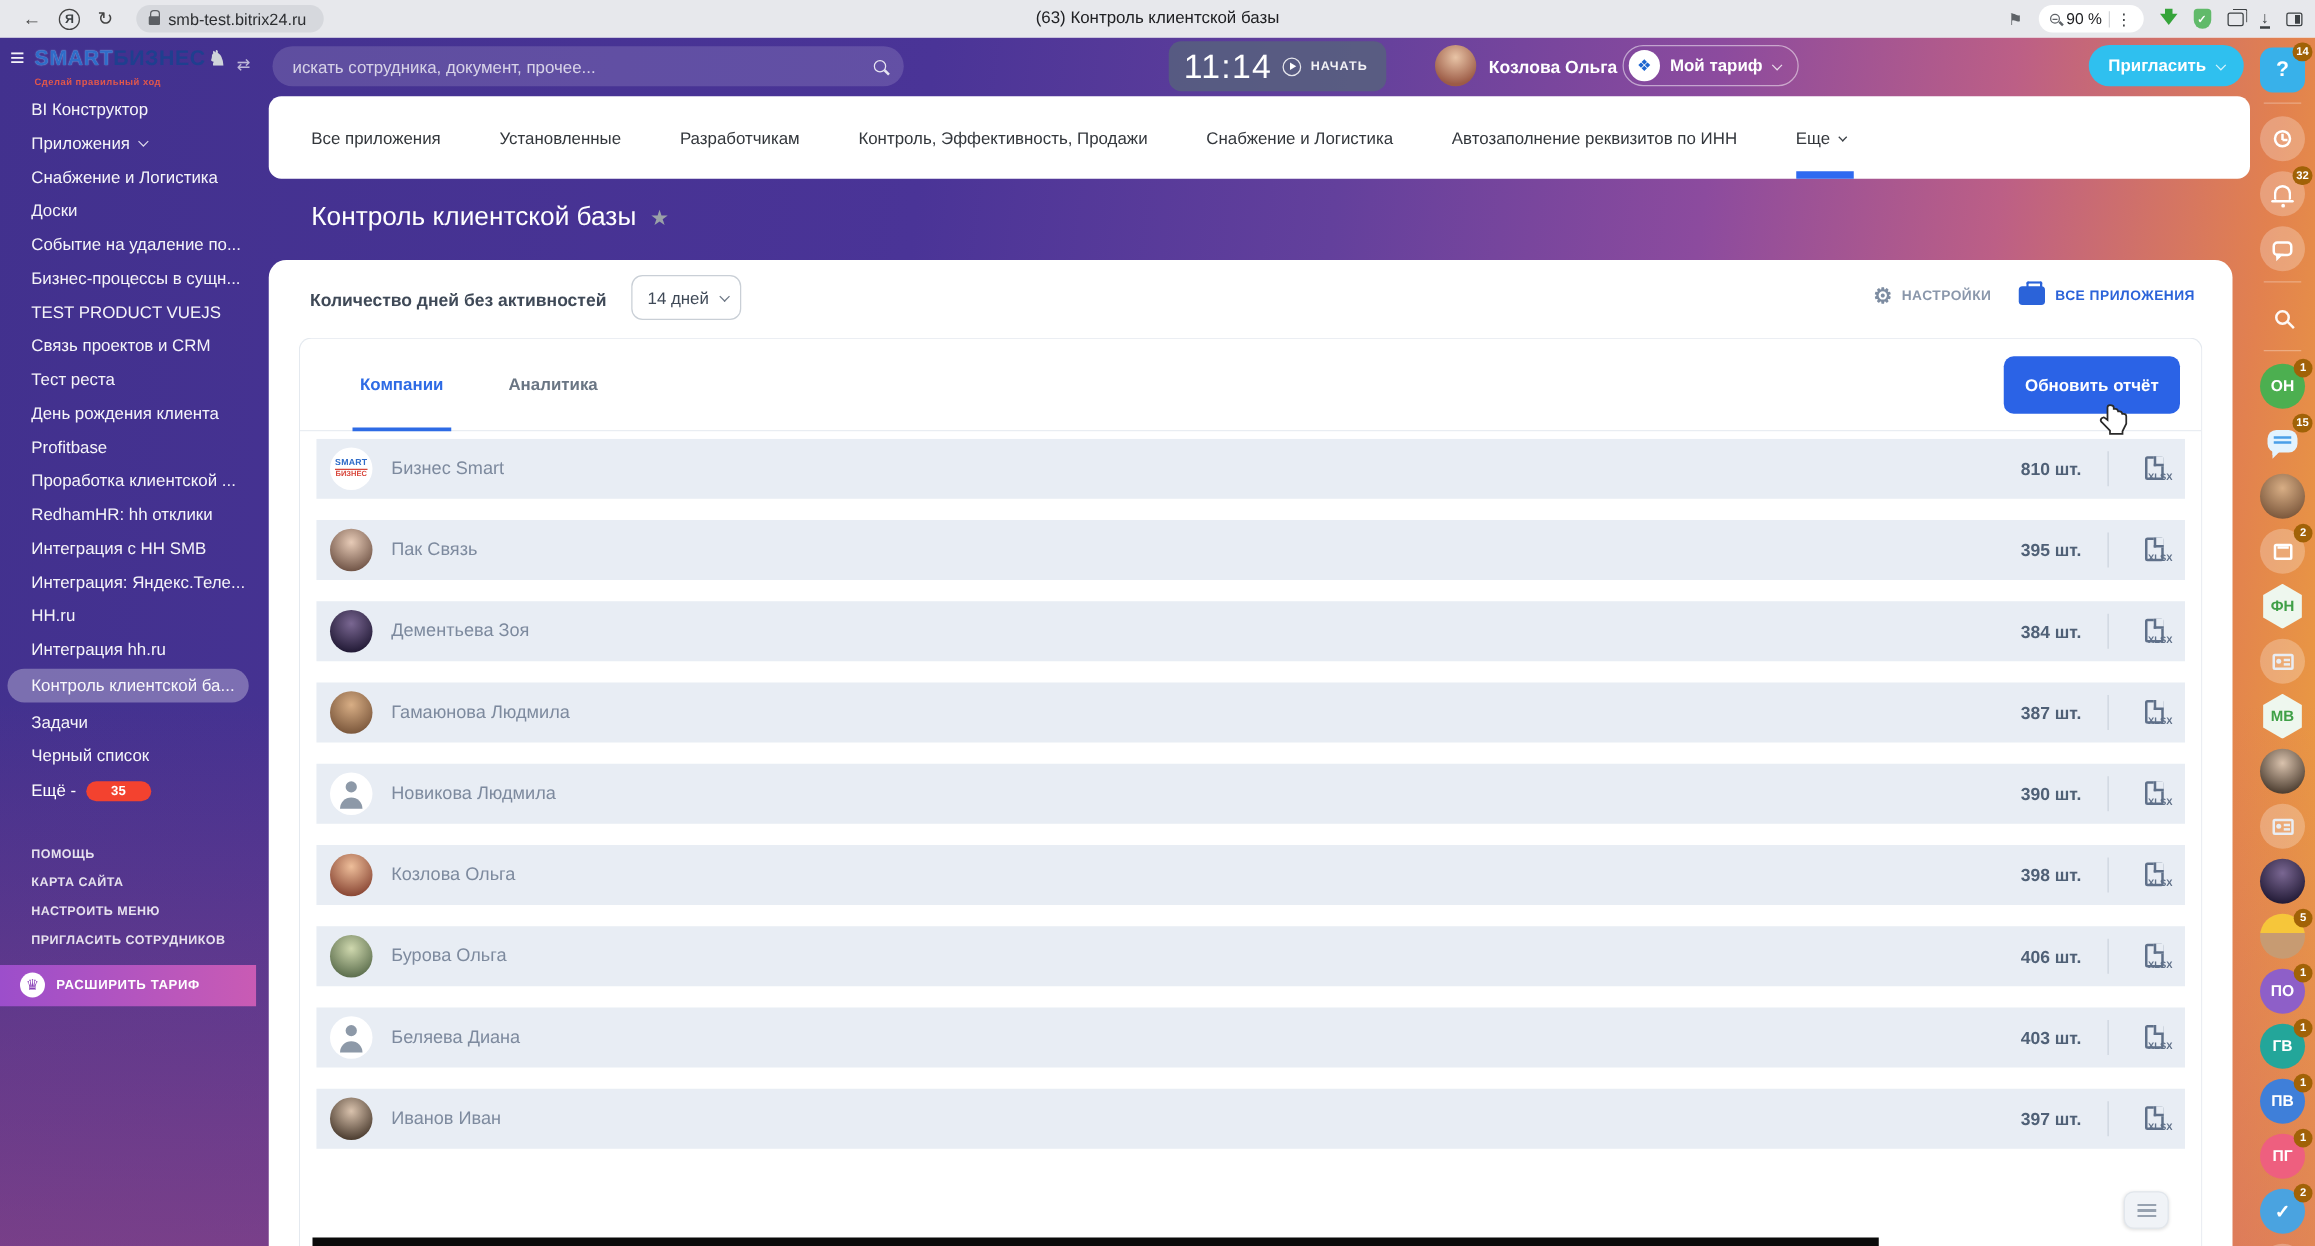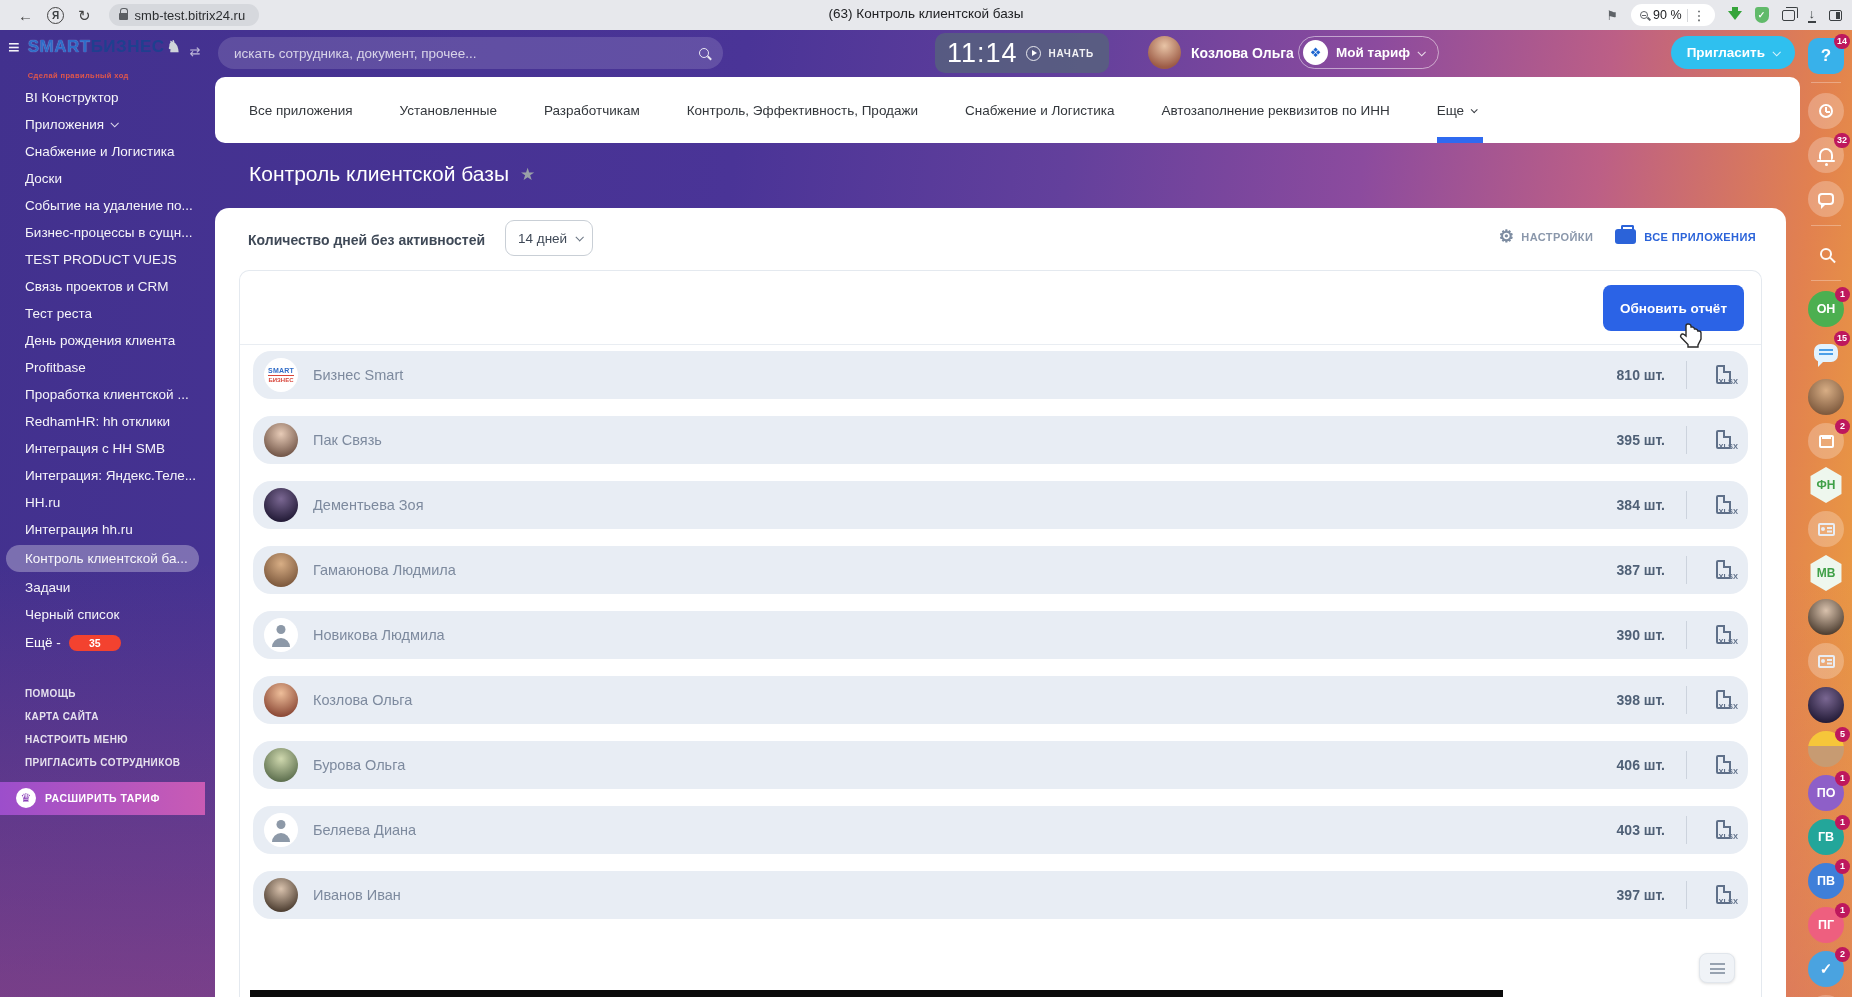--- a/index.html
+++ b/index.html
@@ -51,21 +51,21 @@
 
   
   .sidebar{position:absolute;top:0;left:0;width:205px;bottom:0;color:#fff;overflow:hidden;}
   .logo-row{display:flex;align-items:flex-start;padding:10px 8px 0 8px;gap:8px;}
   .burger{font-size:20px;line-height:14px;color:#fff;opacity:.95;}
   .logo-block{line-height:1;margin-top:-2px;}
   .logo-main{font-size:17px;font-weight:800;letter-spacing:.5px;}
   .logo-main .l1{color:#2f6cc8;text-shadow:0 0 1px #9fc0ee;}
   .logo-main .l2{color:#1f3f8f;}
   .knight{font-size:16px;color:#cfd4da;margin-left:2px;}
-  .tagline{font-size:7.5px;font-weight:700;color:#e2574b;letter-spacing:.4px;margin-top:17px;}
+  .tagline{font-size:7.5px;font-weight:700;color:#e2574b;letter-spacing:.4px;margin-top:6px;}
   .collapse-ic{margin-left:auto;color:rgba(255,255,255,.65);font-size:13px;margin-top:4px;}
   .side-menu{margin-top:4px;}
   .side-item{padding:5px 10px 5px 25px;font-size:13.5px;line-height:17px;color:rgba(255,255,255,.95);
     white-space:nowrap;cursor:pointer;display:flex;align-items:center;gap:7px;}
   .side-item.active{margin:2px 6px;padding:5px 10px 5px 19px;background:rgba(255,255,255,.30);
     border-radius:14px;}
   .side-more{display:flex;align-items:center;gap:8px;padding:7px 10px 5px 25px;font-size:13.5px;cursor:pointer;}
   .badge-red{background:#f3422f;color:#fff;font-size:10.5px;font-weight:700;border-radius:9px;
     min-width:24px;height:16px;line-height:16px;text-align:center;padding:0 20px;}
   .side-footer{margin-top:26px;}
@@ -146,21 +146,21 @@
   .ptab.active{color:#2e6be5;}
   .ptab.active::after{content:"";position:absolute;left:-6px;right:-6px;bottom:-1px;height:3px;background:#2e6be5;}
   .excel-btn{position:absolute;right:136px;top:14px;height:46px;width:252px;border:1px solid #d8dee6;
     border-radius:10px;background:#fff;display:flex;align-items:center;justify-content:center;gap:9px;
     font-size:13.5px;color:#8b96a4;cursor:pointer;}
   .refresh-btn{position:absolute;right:17px;top:14px;height:46px;padding:0 17px;background:#2b63e6;
     border-radius:8px;display:flex;align-items:center;color:#fff;font-size:13.5px;font-weight:700;cursor:pointer;}
   .cursor-svg{position:absolute;right:58px;top:52px;z-index:6;pointer-events:none;}
 
   .rows{position:absolute;top:80px;left:13px;right:13px;bottom:0;overflow:hidden;}
-  .rrow{height:48px;border-radius:18px;background:#e8edf4;margin-bottom:17px;display:flex;
+  .rrow{height:48px;border-radius:0;background:#e8edf4;margin-bottom:17px;display:flex;
     align-items:center;padding:0 10px;cursor:pointer;}
   .rav{width:34px;height:34px;border-radius:50%;margin-left:1px;position:relative;overflow:hidden;flex:0 0 34px;}
   .rname{margin-left:15px;font-size:14.5px;color:#7d8a9e;}
   .rcount{margin-left:auto;font-size:14px;font-weight:700;color:#4f6076;}
   .rsep{width:1px;height:28px;background:#ccd3dd;margin:0 21px;}
   .xlsx{display:flex;flex-direction:column;align-items:center;color:#5f7089;cursor:pointer;width:30px;}
   .doc{width:15px;height:19px;border:2px solid currentColor;border-radius:2px;position:relative;}
   .doc::before{content:"";position:absolute;top:-2px;right:-2px;width:6px;height:6px;background:#e8edf4;
     border-left:2px solid currentColor;border-bottom:2px solid currentColor;}
   .excel-btn .doc::before{background:#fff;}
@@ -193,21 +193,21 @@
   .rail{position:absolute;top:0;right:0;width:52px;bottom:0;overflow:hidden;padding-top:8px;}
   .rail-item{position:relative;width:36px;height:36px;margin:0 auto 8px;border-radius:50%;
     display:flex;align-items:center;justify-content:center;cursor:pointer;}
   .rail-sep{width:30px;height:1px;background:rgba(255,255,255,.3);margin:3px auto 10px;}
   .r-help{border-radius:10px;background:#38b1ea;color:#fff;font-size:17px;font-weight:700;}
   .r-trans{background:rgba(255,255,255,.25);}
   .r-init{color:#fff;font-size:12.5px;font-weight:700;}
   .r-hex{clip-path:polygon(50% 0,93% 25%,93% 75%,50% 100%,7% 75%,7% 25%);background:#eef7ee;
     color:#3fa047;font-size:12px;font-weight:700;border-radius:0;}
   .r-tasks{background:#4aa3e0;color:#fff;font-size:15px;font-weight:700;}
-  .badge{position:absolute;top:-4px;right:-6px;background:#be185d;color:#fff;font-size:9px;font-weight:700;
+  .badge{position:absolute;top:-4px;right:-6px;background:#a16207;color:#fff;font-size:9px;font-weight:700;
     min-width:15px;height:15px;line-height:15px;border-radius:8px;text-align:center;padding:0 3px;z-index:2;}
   .ic-clock{width:14px;height:14px;border:2px solid #fff;border-radius:50%;position:relative;}
   .ic-clock::before{content:"";position:absolute;left:4px;top:1px;width:2px;height:5px;background:#fff;}
   .ic-clock::after{content:"";position:absolute;left:5px;top:4.5px;width:4px;height:2px;background:#fff;}
   .ic-bell{width:14px;height:12px;border:2px solid #fff;border-bottom:none;border-radius:7px 7px 2px 2px;position:relative;margin-top:-3px;}
   .ic-bell::after{content:"";position:absolute;left:-4px;bottom:-2px;width:18px;height:2px;background:#fff;border-radius:1px;}
   .ic-bell::before{content:"";position:absolute;left:3.5px;bottom:-6px;width:3px;height:3px;border-radius:50%;background:#fff;}
   .ic-bub{width:16px;height:12px;border:2px solid #fff;border-radius:4px;position:relative;}
   .ic-bub::after{content:"";position:absolute;left:1px;bottom:-6px;border:3px solid transparent;
     border-top-color:#fff;border-left-color:#fff;}
@@ -421,20 +421,28 @@
           </div>
           <div class="allapps-btn">
             <span class="briefcase"></span>
             <span>ВСЕ ПРИЛОЖЕНИЯ</span>
           </div>
         </div>
       </div>
 
       <div class="card">
         <div class="card-head">
+          <div class="ptabs" id="ptabs">
+              <div class="ptab active">
+                <span>Компании</span>
+              </div>
+              <div class="ptab">
+                <span>Аналитика</span>
+              </div>
+            </div>
           <div class="refresh-btn">
             <span>Обновить отчёт</span>
           </div>
           <svg class="cursor-svg" width="24" height="26" viewBox="0 0 24 26">
             <path d="M9 1c-1.2 0-2 .9-2 2v10l-1.9-1.5c-1-.8-2.3-.6-3 .3-.7 1-.6 2.2.3 3L9 21.5V24h10v-2l3-6v-6c0-1.2-.9-2-2-2h-1.2C18.6 7 17.8 6 16.7 6h-1.2c-.2-1-1-2-2.1-2H12V3c0-1.1-.9-2-3-2z" fill="#fff" stroke="#2a2a2a" stroke-width="1.4"></path>
           </svg>
         </div>
         <div class="rows" id="rows">
             <div class="rrow">
               <span class="rav logoav">

